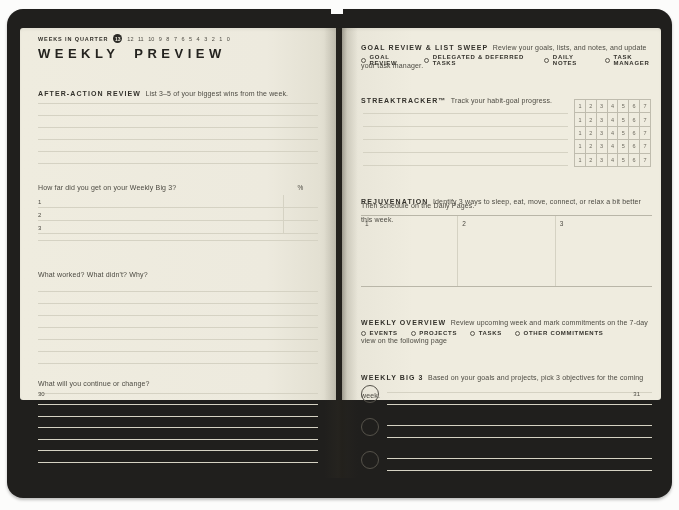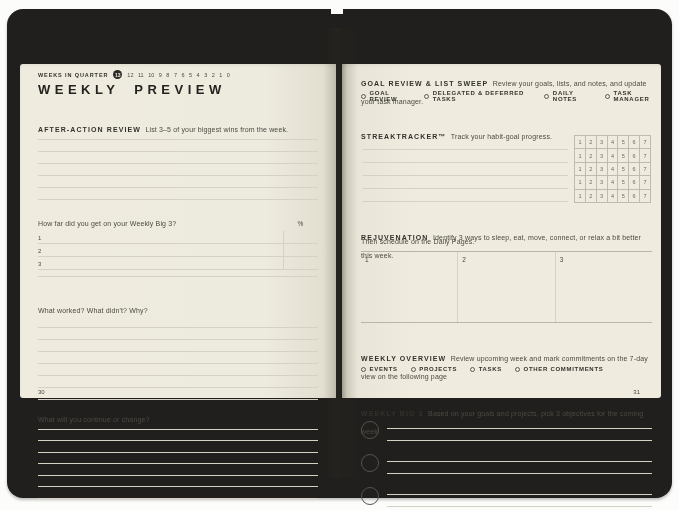--- a/index.html
+++ b/index.html
@@ -5,21 +5,21 @@
   * { margin:0; padding:0; box-sizing:border-box; }
   html,body { background:#fff; }
   body { font-family:"Liberation Sans", sans-serif; color:var(--ink); }
   .photo { position:relative; width:679px; height:510px; background:#fcfcfb; overflow:hidden; }
 
   .cover { position:absolute; left:7px; top:9px; width:665px; height:489px;
            background:var(--cover); border-radius:16px;
            box-shadow:0 2px 3px rgba(0,0,0,.25); }
   .cover-notch { position:absolute; left:331px; top:0; width:12px; height:14px; background:#fcfcfb; }
 
-  .page { position:absolute; top:28px; height:334px; background:var(--page);margin-top:36px; }
+  .page { position:absolute; top:28px; height:372px; background:var(--page); }
   .page-left  { left:20px;  width:316px; border-radius:3px 0 0 3px;
      background:linear-gradient(to right,#efecdf 0%, #edeade 78%, #e3e0d2 95%, #d6d3c5 100%);
      box-shadow:inset 0 2px 3px rgba(0,0,0,.05); }
   .page-right { left:342px; width:319px; border-radius:0 3px 3px 0;
      background:linear-gradient(to right,#d9d6c8 0%, #e9e6d9 5%, #efecdf 22%, #efecdf 100%);
      box-shadow:inset 0 2px 3px rgba(0,0,0,.05); }
   .gutter { position:absolute; left:324px; top:28px; width:34px; height:450px; pointer-events:none;
      background:linear-gradient(to right, rgba(60,55,40,0) 0%, rgba(60,55,40,.18) 42%,
         rgba(40,36,26,.32) 53%, rgba(60,55,40,.10) 68%, rgba(60,55,40,0) 100%); }
 

